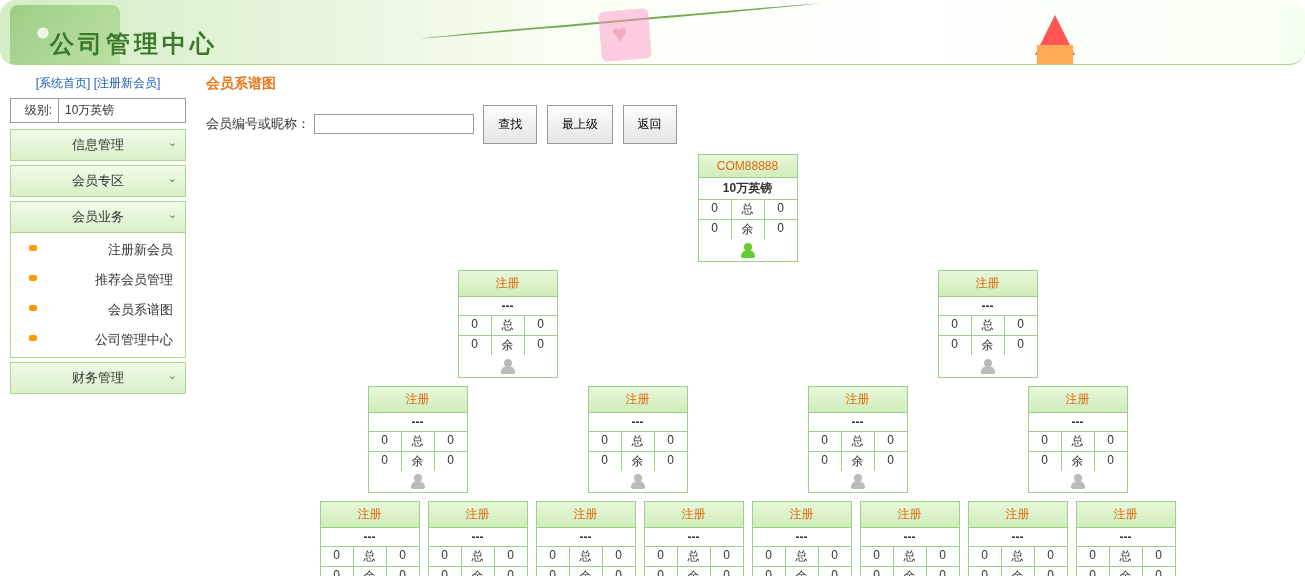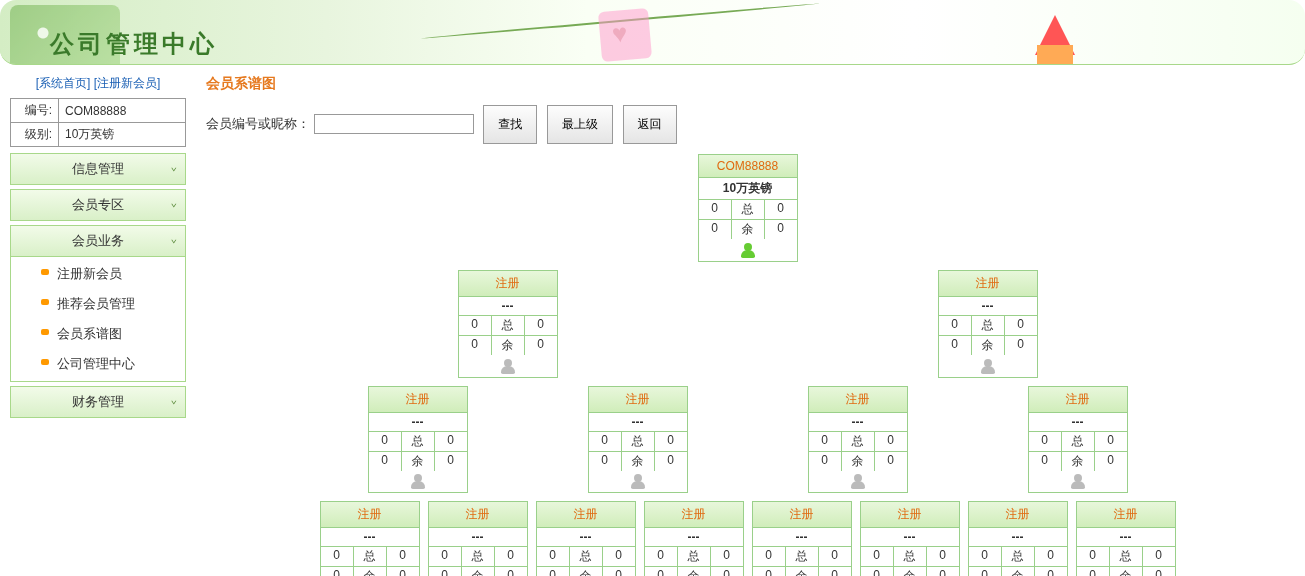--- a/index.html
+++ b/index.html
@@ -41,24 +41,23 @@
 
 .menu-section {
   background: linear-gradient(#f2fbe9, #d9f0c8);
   border: 1px solid #a8d88a;
   padding: 6px 8px;
   margin-top: 4px;
   text-align: center;
   position: relative;
   cursor: pointer;
   font-size: 13px;
-  font-family: Liberation Mono, monospace;
 }
 .menu-section .arrow { position: absolute; right: 8px; top: 6px; color: #5a8a3a; font-size: 11px; }
-.submenu { border: 1px solid #a8d88a; border-top: none; padding: 2px 16px; }
+.submenu { border: 1px solid #a8d88a; border-top: none; padding: 2px 4px; text-align: right; }
 .submenu-item { padding: 6px 8px 6px 30px; position: relative; cursor: pointer; font-size: 13px; }
 .submenu-item::before {
   content: ""; position: absolute; left: 14px; top: 10px;
   width: 8px; height: 6px; background: #f90; border-radius: 2px;
 }
 
 .main { flex: 1; padding: 10px 16px; }
 .page-title { color: #e67a20; font-size: 14px; font-weight: bold; margin-bottom: 12px; }
 
 .search-row { margin-bottom: 10px; font-size: 13px; }
@@ -105,24 +104,20 @@
 </div>
 
 <div class="container">
   <div class="sidebar">
     <div class="top-links">
       <a href="#">[系统首页]</a>
       <a href="#">[注册新会员]</a>
     </div>
     <table class="info-table">
       <tbody>
-          <tr>
-            <td>编号:</td>
-            <td>COM88888</td>
-          </tr>
       <tr>
             <td>级别:</td>
             <td>10万英镑</td>
           </tr>
     </tbody>
       </table>
 
     <div class="menu-section">
       <span>信息管理</span>
       <span class="arrow">⌄</span>

